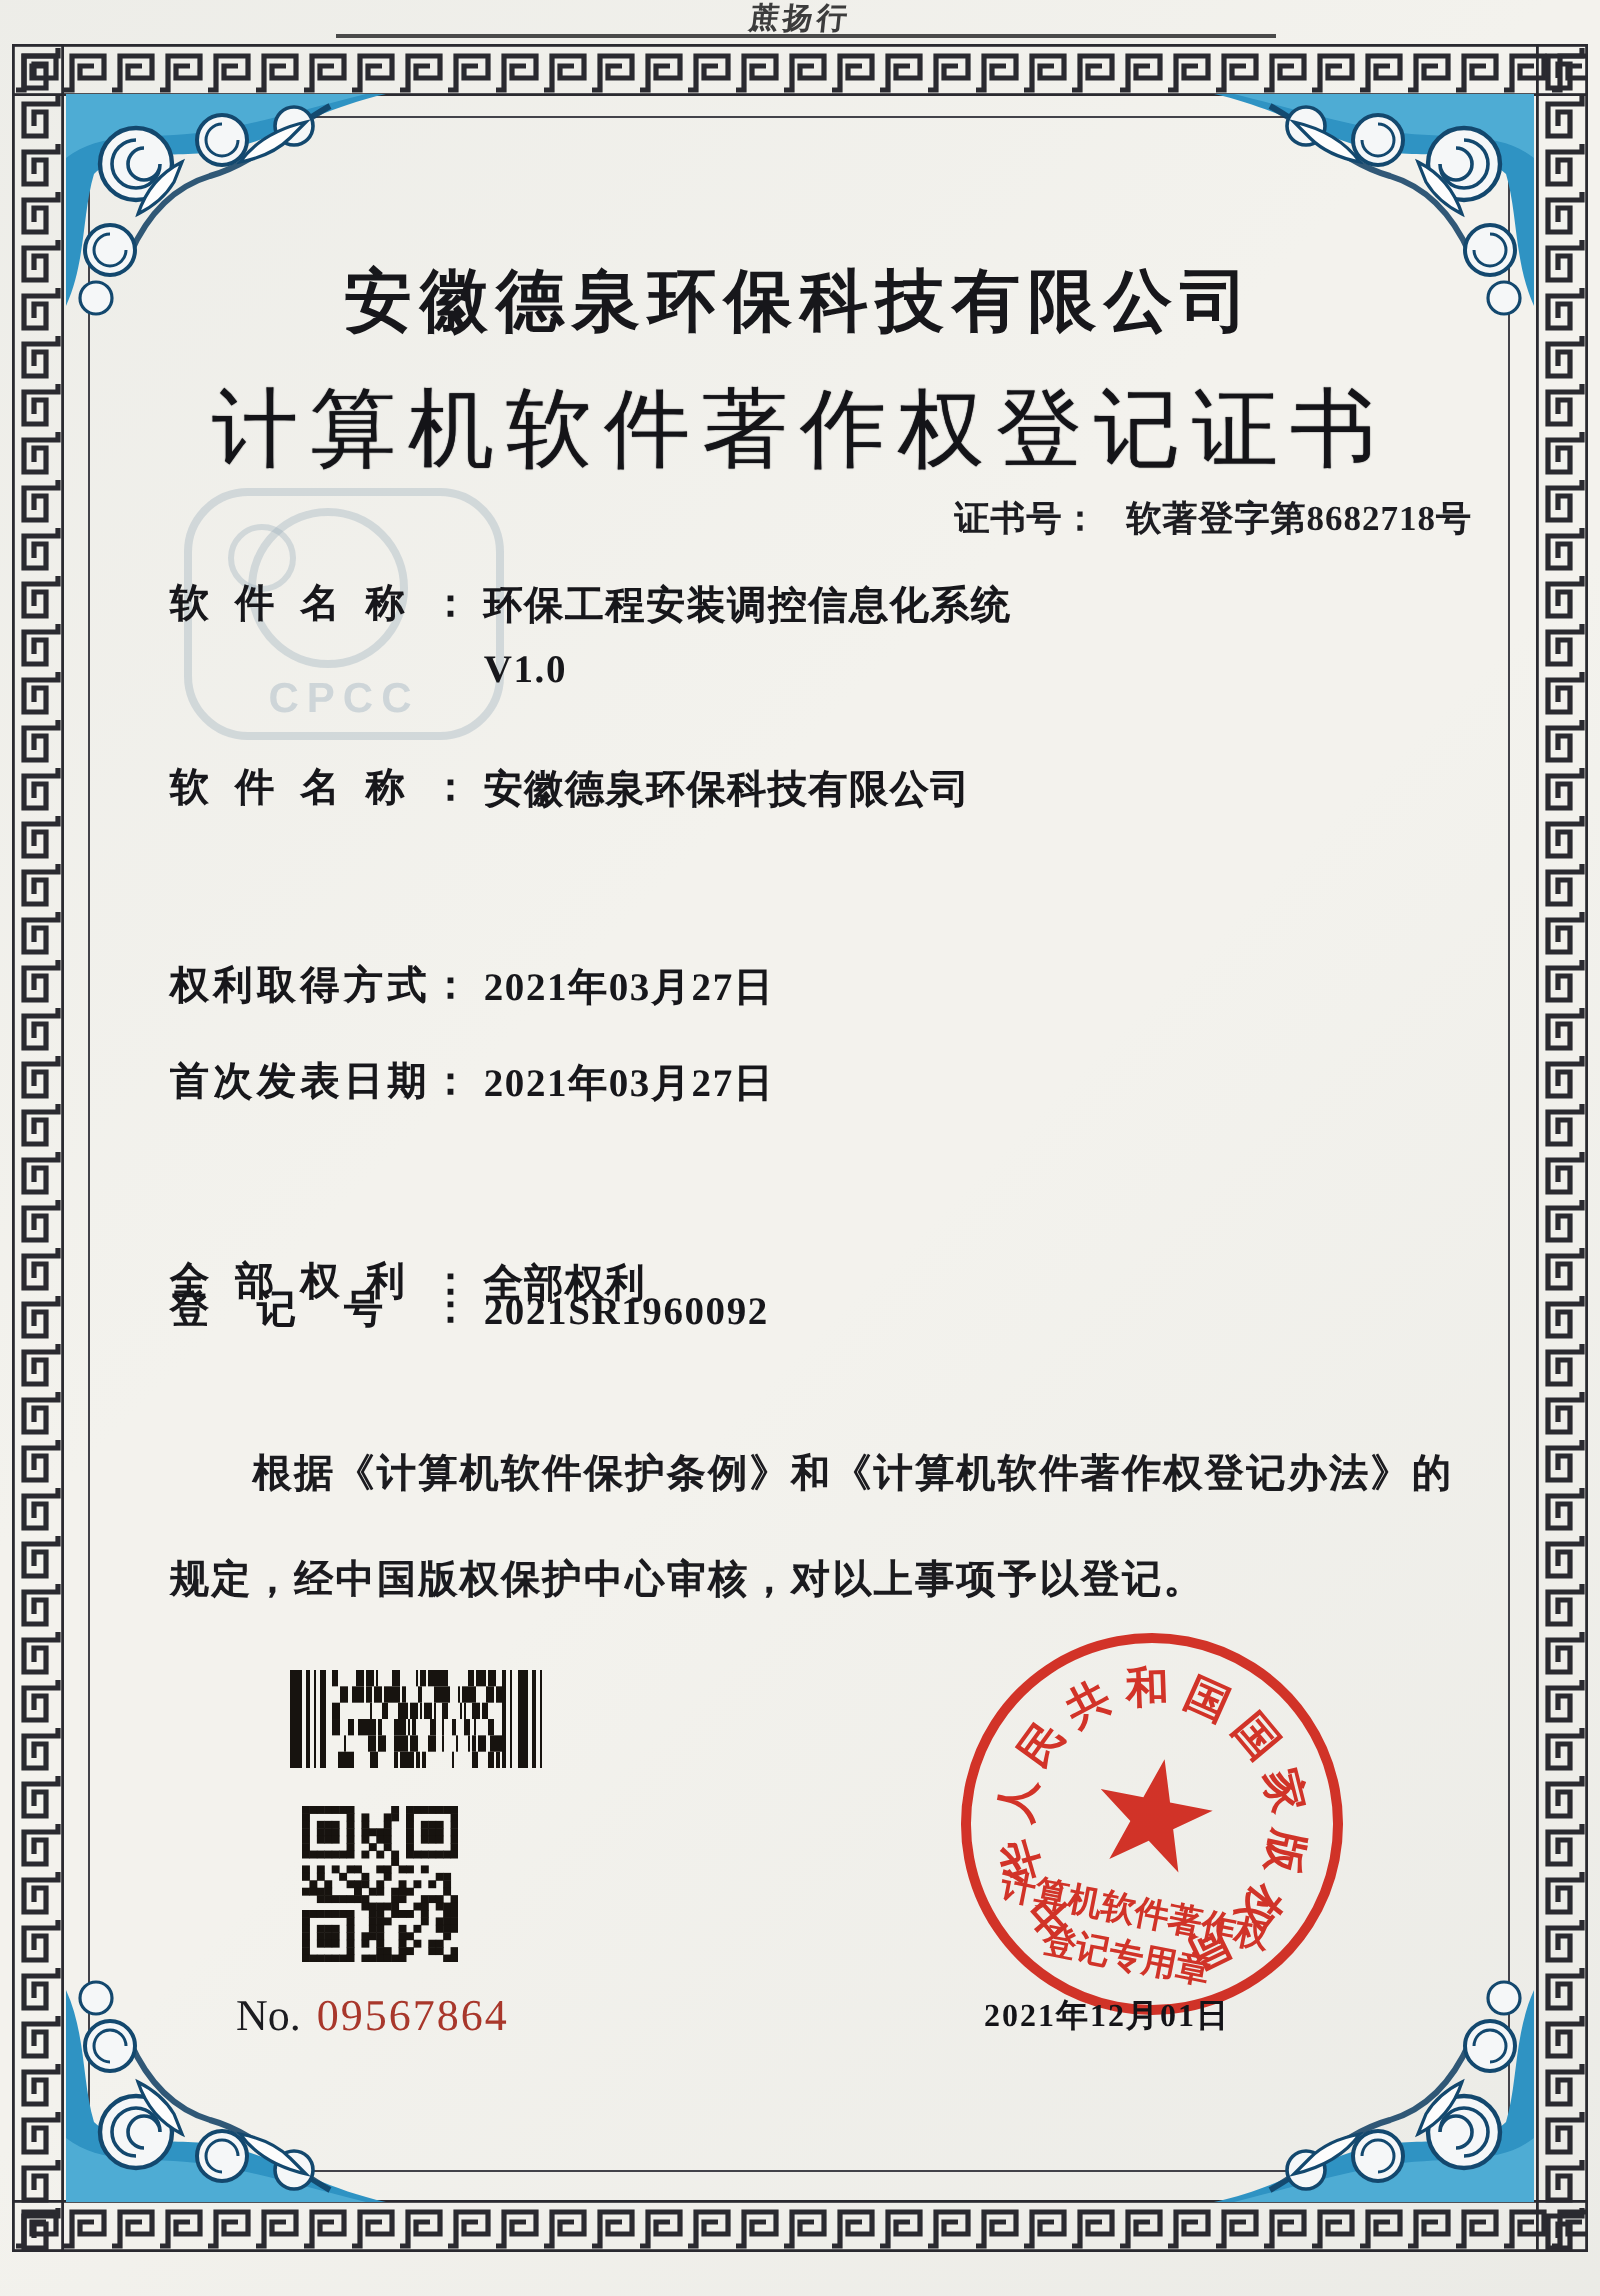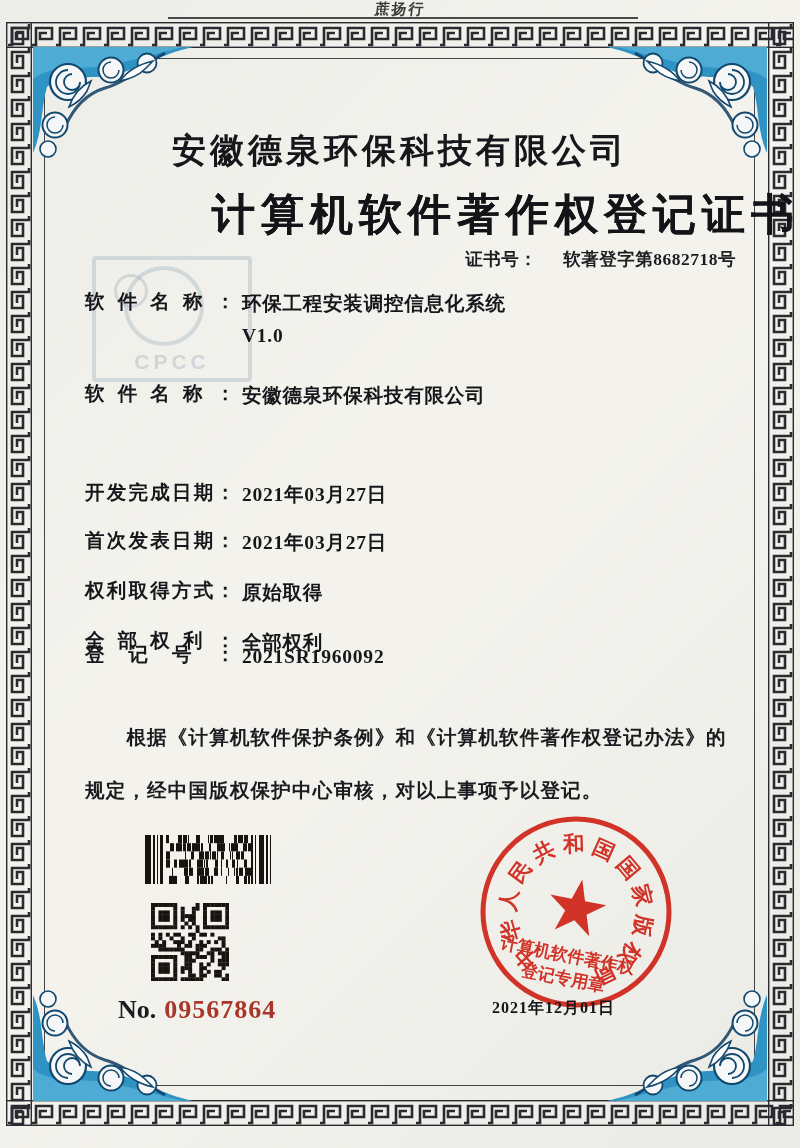--- a/index.html
+++ b/index.html
@@ -29,59 +29,59 @@
   
   .inner-frame{position:absolute;left:44px;top:58px;width:709px;height:1026px;
     border:1.6px solid #43434a;}
   
   .corner{position:absolute;width:168px;height:118px;}
   .corner.tl{left:33px;top:47px;}
   .corner.tr{left:599px;top:47px;transform:scaleX(-1);}
   .corner.bl{left:33px;top:983px;transform:scaleY(-1);}
   .corner.br{left:599px;top:983px;transform:scale(-1,-1);}
   
-  .watermark{position:absolute;left:92px;top:256px;width:152px;height:118px;
-    border:4px solid rgba(158,176,190,.38);border-radius:4px;}
+  .watermark{position:absolute;left:92px;top:244px;width:152px;height:118px;
+    border:4px solid rgba(158,176,190,.38);border-radius:32px;}
   .watermark .wm-circle{position:absolute;left:28px;top:6px;width:72px;height:72px;
     border:4px solid rgba(158,176,190,.38);border-radius:50%;}
   .watermark .wm-circle2{position:absolute;left:18px;top:14px;width:28px;height:28px;
     border:3px solid rgba(158,176,190,.38);border-radius:50%;}
   .watermark .wm-letters{position:absolute;left:0;right:0;bottom:4px;text-align:center;
     font-family:"Liberation Sans",sans-serif;font-size:21px;font-weight:bold;
     color:rgba(158,176,190,.42);letter-spacing:4px;}
   
   .authority{position:absolute;left:0;right:0;top:128px;text-align:center;
     font-size:34px;font-weight:900;letter-spacing:4px;color:#17171b;}
-  .cert-title{position:absolute;left:0;right:0;top:186px;text-align:right;
-    font-size:43px;font-weight:700;letter-spacing:6px;color:#141418;
+  .cert-title{position:absolute;left:0;right:0;top:186px;text-align:center;
+    font-size:43px;font-weight:400;letter-spacing:6px;color:#141418;
     text-shadow:0 0 .6px #141418;}
   .certno{position:absolute;right:64px;top:247px;font-size:17.5px;font-weight:bold;
     letter-spacing:.5px;color:#1d1d22;}
-  .certno .certno-value{margin-left:26px;}
+  .certno .certno-value{margin-left:14px;}
   
   .field{position:absolute;left:85px;font-size:19.5px;font-weight:bold;color:#17171b;}
   .field .flabel{display:inline-block;width:150px;text-align:justify;text-align-last:justify;
     vertical-align:top;}
   .field .fvalue{display:inline-block;margin-left:2px;vertical-align:top;letter-spacing:.8px;
     line-height:1.65;}
   .f-name{top:288px;}
   .f-owner{top:380px;}
   .f-dev{top:479px;}
   .f-pub{top:527px;}
   .f-acq{top:577px;}
   .f-scope{top:627px;}
   .f-reg{top:641px;}
   
   .statement{position:absolute;left:85px;top:712px;width:664px;
     font-size:19.5px;font-weight:bold;color:#1b1b1f;letter-spacing:1.2px;
     line-height:2.7;white-space:pre-line;}
   
   .barcode{position:absolute;left:145px;top:835px;width:130px;height:49px;}
   .qrcode{position:absolute;left:151px;top:903px;width:78px;height:78px;}
-  .serial{position:absolute;left:118px;top:995px;font-size:26px;font-weight:bold;color:#1c1c20;}
+  .serial{position:absolute;left:118px;top:995px;font-size:22px;font-weight:normal;color:#1c1c20;}
   .serial .serial-number{color:#a8372b;margin-left:8px;letter-spacing:1px;}
   
   .seal{position:absolute;left:473px;top:809px;width:206px;height:206px;
     transform:rotate(11deg);mix-blend-mode:multiply;opacity:.92;}
   .ring-ch{font-size:21.5px;font-weight:bold;fill:#dd2418;
     font-family:"Liberation Serif",serif;}
   .seal-line{font-weight:bold;fill:#dd2418;font-family:"Liberation Serif",serif;}
   .issue-date{position:absolute;left:492px;top:998px;font-size:16px;font-weight:bold;
     letter-spacing:1px;color:#141418;}
 </style>
@@ -174,33 +174,29 @@
     <span class="fvalue"><span>环保工程安装调控信息化系统</span><br>
       <span>V1.0</span></span>
   </div>
 
   <div class="field f-owner">
     <span class="flabel">软件名称：</span>
     <span class="fvalue">安徽德泉环保科技有限公司</span>
   </div>
 
   <div class="field f-dev">
-    <span class="flabel">开发完成日期：</span>
+    <span class="flabel">权利取得方式：</span>
     <span class="fvalue">2021年03月27日</span>
   </div>
 
   <div class="field f-pub">
     <span class="flabel">首次发表日期：</span>
     <span class="fvalue">2021年03月27日</span>
   </div>
 
-  <div class="field f-acq">
-    <span class="flabel">权利取得方式：</span>
-    <span class="fvalue">原始取得</span>
-  </div>
 
   <div class="field f-scope">
     <span class="flabel">全部权利：</span>
     <span class="fvalue">全部权利</span>
   </div>
 
   <div class="field f-reg">
     <span class="flabel">登记号：</span>
     <span class="fvalue">2021SR1960092</span>
   </div>

